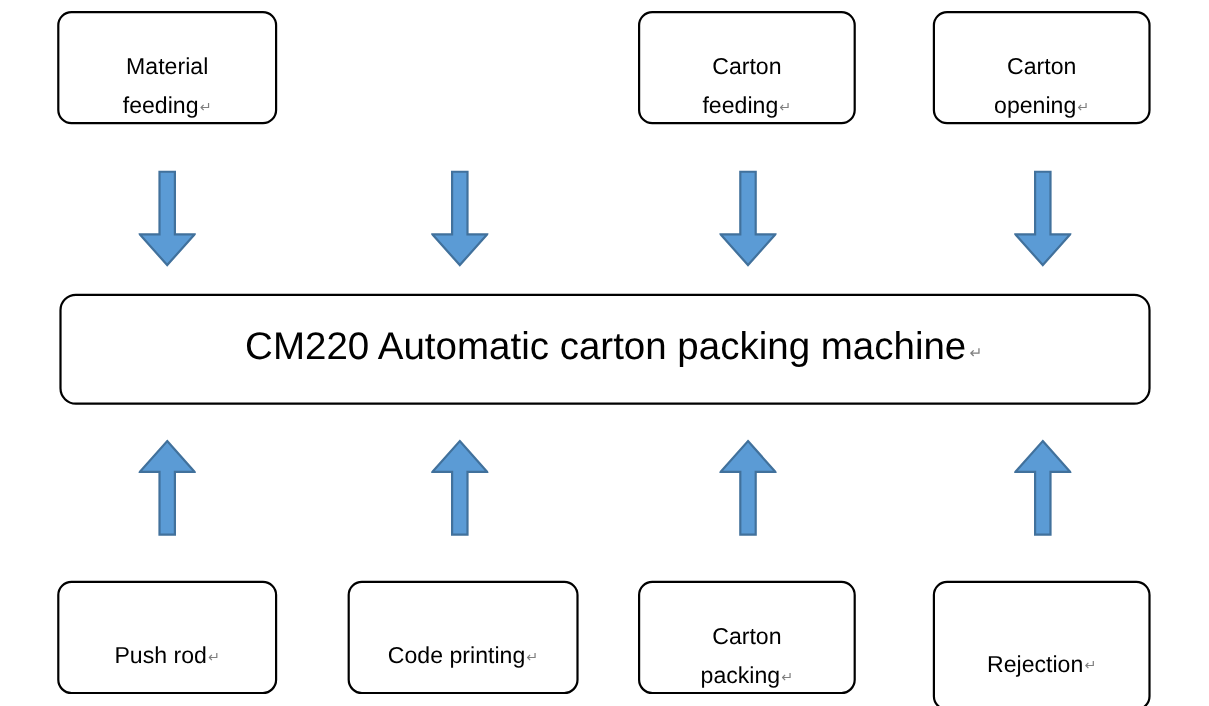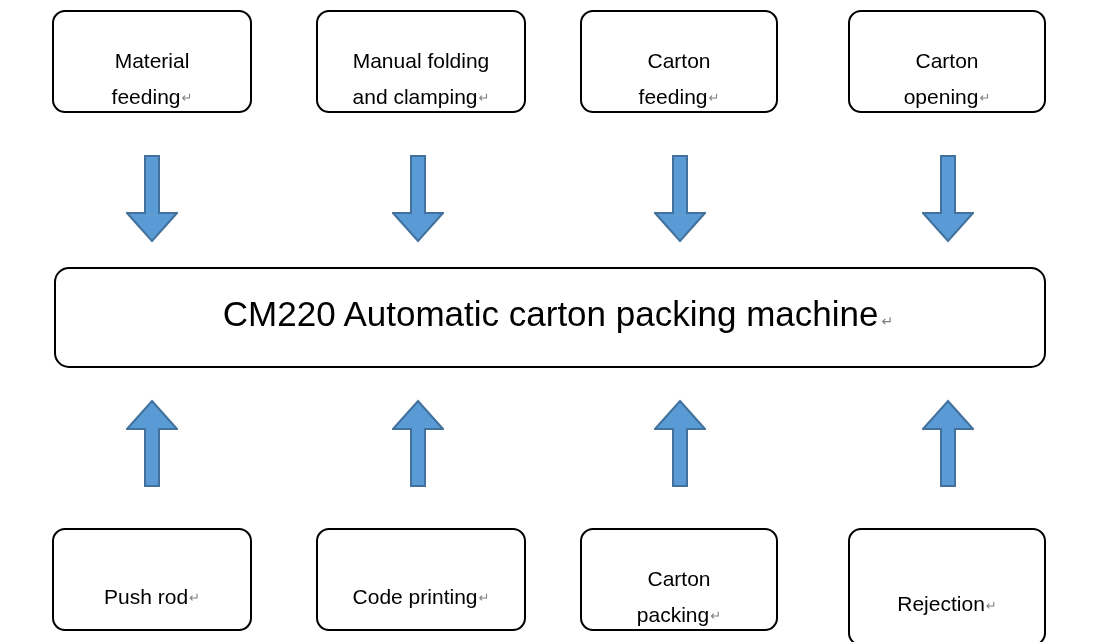--- a/index.html
+++ b/index.html
@@ -85,26 +85,20 @@
 
 <div id="diagram">
 
   <div class="proc-box" style="left:52px;  top:10px;  width:200px; height:103px;">
     <div class="proc-label">
       <span>Material
 feeding</span><span class="pilcrow">↵</span>
     </div>
   </div>
 
-  <div class="proc-box" style="left:316px; top:10px;  width:210px; height:103px;">
-    <div class="proc-label">
-      <span>Manual folding
-and clamping</span><span class="pilcrow">↵</span>
-    </div>
-  </div>
 
   <div class="proc-box" style="left:580px; top:10px;  width:198px; height:103px;">
     <div class="proc-label">
       <span>Carton
 feeding</span><span class="pilcrow">↵</span>
     </div>
   </div>
 
   <div class="proc-box" style="left:848px; top:10px;  width:198px; height:103px;">
     <div class="proc-label">

